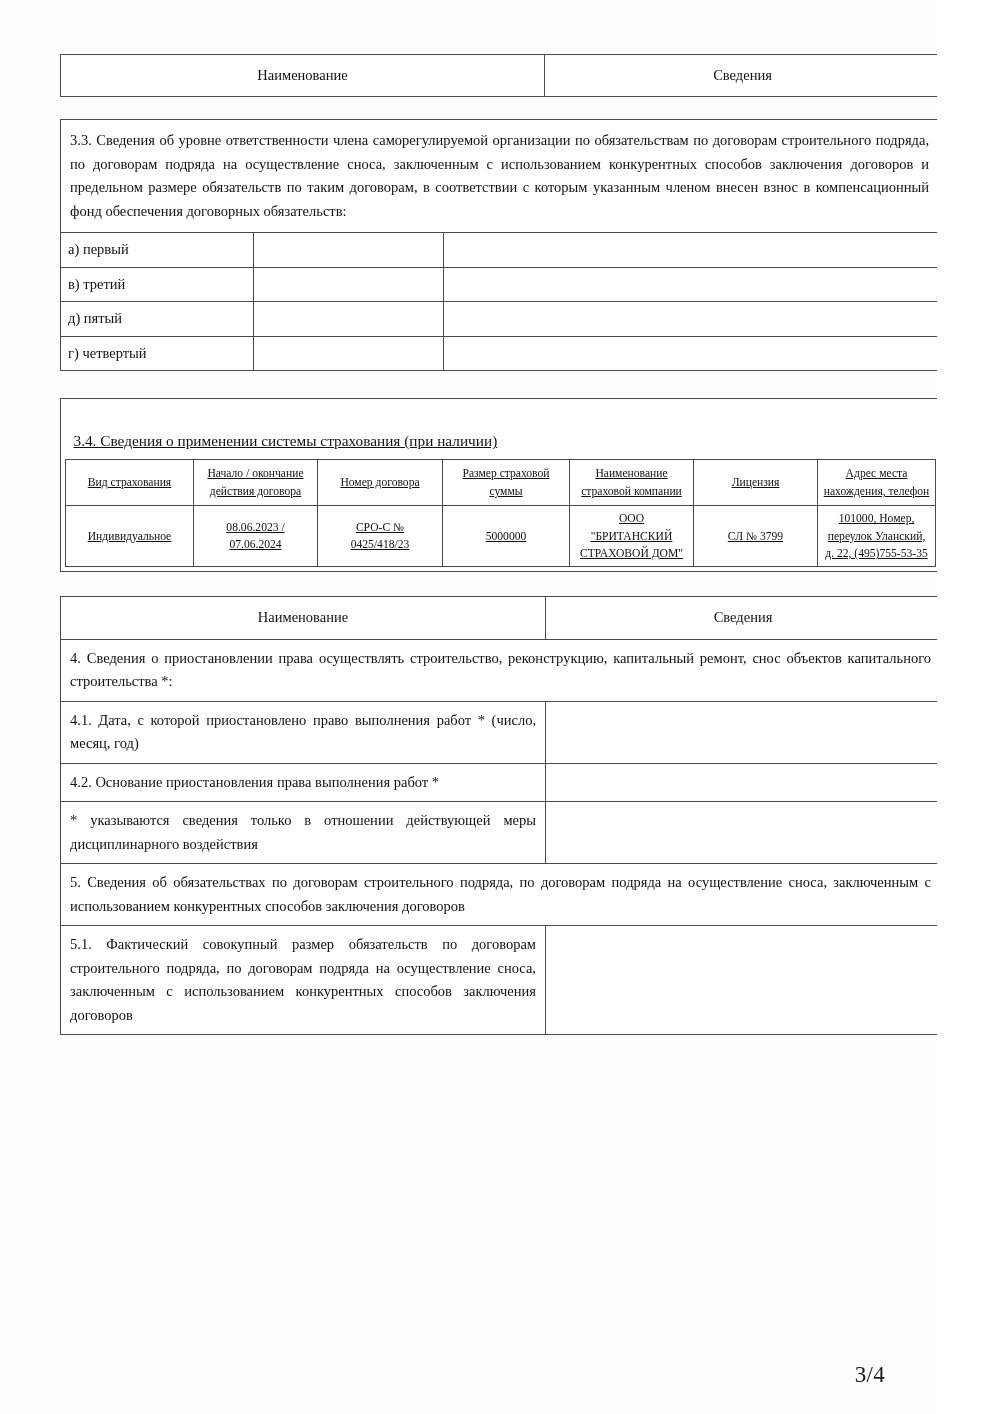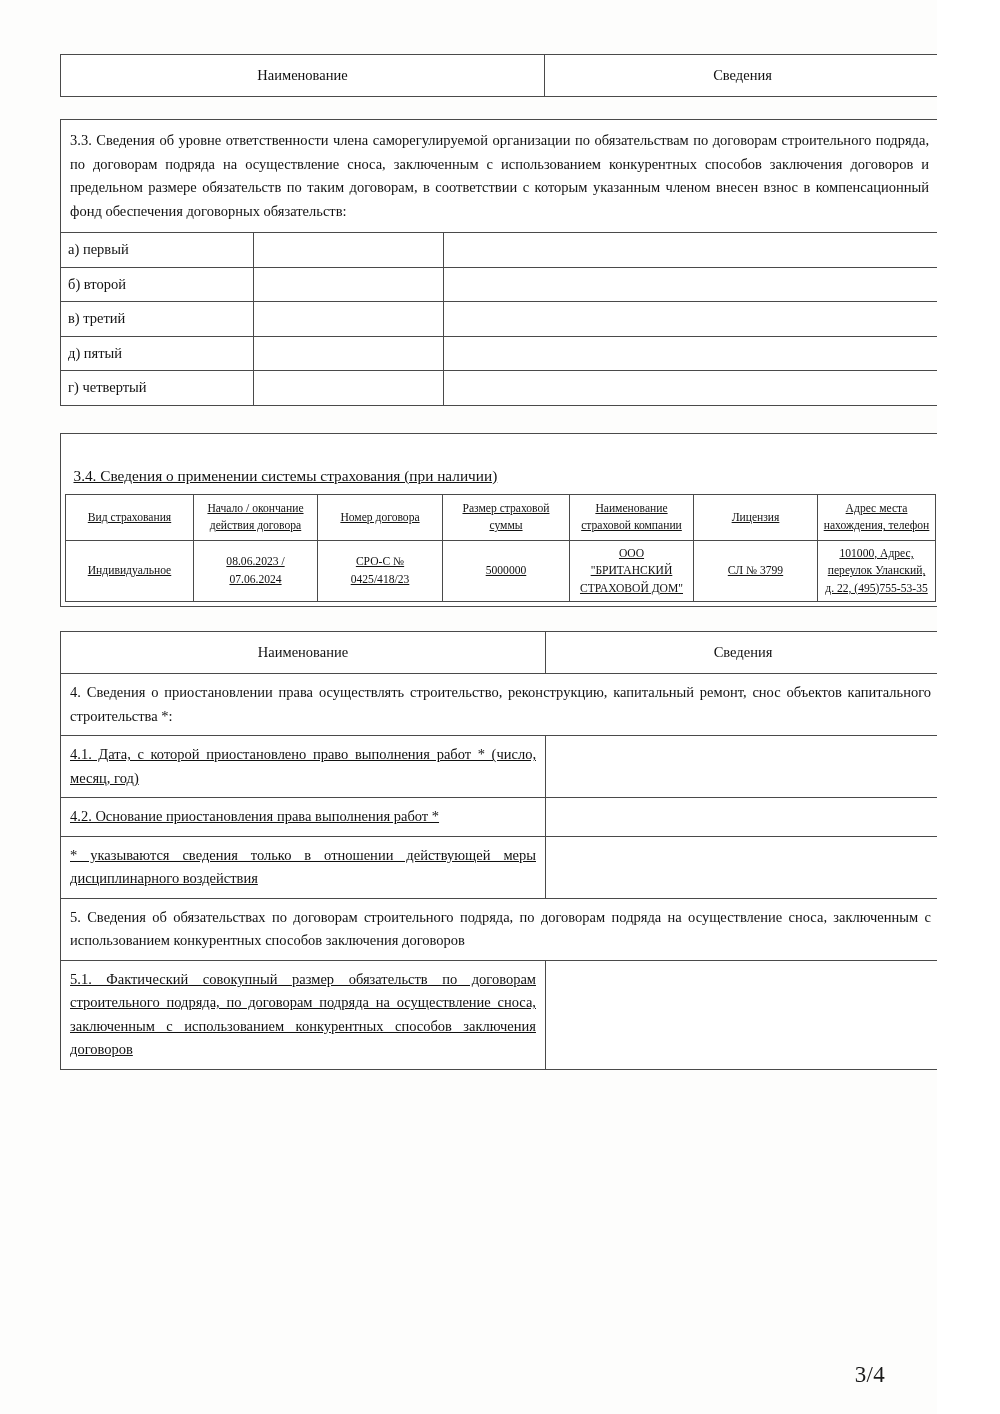--- a/index.html
+++ b/index.html
@@ -75,21 +75,20 @@
     font-weight: bold;
     padding: 7px 9px 7px 9px !important;
   }
 
   .lbl {
     font-size: 15.2px;
     line-height: 1.8;
     text-align: justify;
     text-align-last: left;
     padding: 7px 9px !important;
-    text-decoration: underline;
   }
 
   .row-sm td { height: 34px; }
 
   
   .gap-a { height: 22px; }
   .gap-b { height: 24px; }
   .gap-c { height: 27px; }
 
   
@@ -180,25 +179,20 @@
           <col class="c1">
           <col class="c2">
           <col class="c3">
         </colgroup>
       <tbody>
         <tr>
           <td class="just" colspan="3">3.3. Сведения об уровне ответственности члена саморегулируемой организации по обязательствам по договорам строительного подряда, по договорам подряда на осуществление сноса, заключенным с использованием конкурентных способов заключения договоров и предельном размере обязательств по таким договорам, в соответствии с которым указанным членом внесен взнос в компенсационный фонд обеспечения договорных обязательств:</td>
         </tr>
         <tr class="row-sm">
           <td>а) первый</td>
-          <td></td>
-          <td></td>
-        </tr>
-        <tr class="row-sm">
-          <td>б) второй</td>
           <td></td>
           <td></td>
         </tr>
         <tr class="row-sm">
           <td>в) третий</td>
           <td></td>
           <td></td>
         </tr>
         <tr class="row-sm">
           <td>д) пятый</td>
@@ -269,21 +263,21 @@
               <span class="ml">0425/418/23</span>
             </td>
             <td>5000000</td>
             <td>
               <span class="ml">ООО</span>
               <span class="ml">"БРИТАНСКИЙ</span>
               <span class="ml">СТРАХОВОЙ ДОМ"</span>
             </td>
             <td>СЛ № 3799</td>
             <td>
-              <span class="ml">101000, Адрес,</span>
+              <span class="ml">101000, Номер,</span>
               <span class="ml">переулок Уланский,</span>
               <span class="ml">д. 22, (495)755-53-35</span>
             </td>
           </tr>
         </tbody>
       </table>
     </div>
 
     <div class="gap-b"></div>
 

